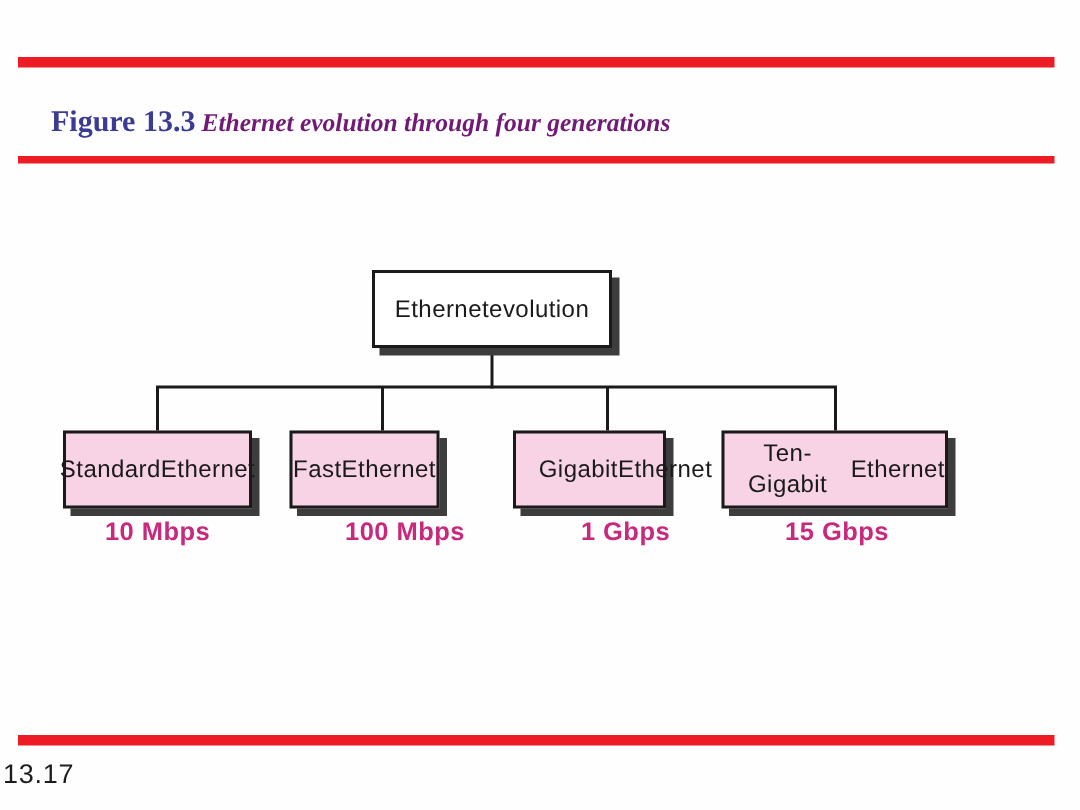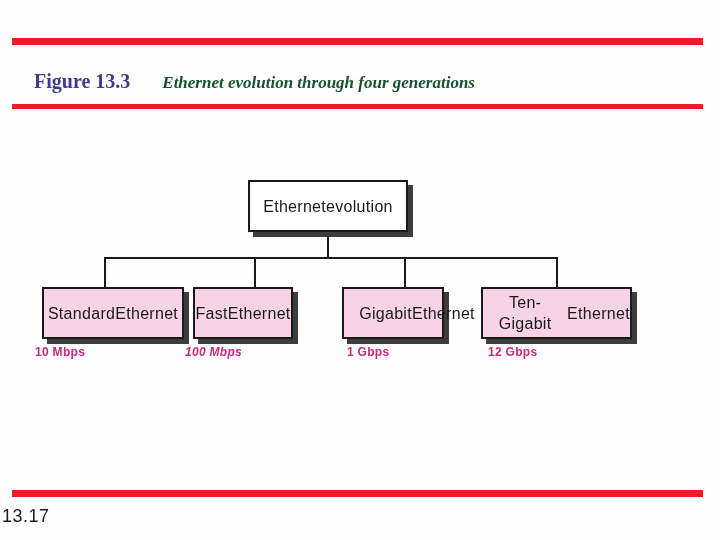--- a/index.html
+++ b/index.html
@@ -17,50 +17,50 @@
     font-family:"Liberation Sans",sans-serif;
     color:var(--ink);
   }
   .rule{position:absolute;left:12px;width:691px;background:var(--accent_red);}
   .rule.top{top:38px;height:7px;}
   .rule.mid{top:104px;height:5px;}
   .rule.bottom{top:490px;height:7px;}
 
   .title-row{
     position:absolute;left:34px;top:70px;
-    display:flex;align-items:baseline;gap:32px;white-space:nowrap;
+    display:flex;align-items:baseline;gap:4px;white-space:nowrap;
   }
   .figure-label{
     font-family:"Liberation Serif",serif;
     font-weight:bold;font-size:20px;color:var(--figure_blue);
   }
   .figure-caption{
     font-family:"Liberation Serif",serif;
-    font-weight:bold;font-style:italic;font-size:17px;color:#14532d;text-align:center;
+    font-weight:bold;font-style:italic;font-size:17px;color:#701a75;text-align:center;
   }
 
   .node{
     position:absolute;box-sizing:border-box;
     border:2px solid var(--ink);
     box-shadow:5px 5px 0 var(--shadow_gray);
     display:flex;flex-direction:row;justify-content:center;align-items:center;
     font-size:16px;line-height:21px;letter-spacing:0.3px;text-align:center;
   }
   .node.root{left:248px;top:180px;width:160px;height:52px;background:#ffffff;}
   .node.gen{top:287px;height:52px;background:var(--box_pink);}
   .node .line{display:block;}
 
   .conn{position:absolute;background:var(--ink);}
   .conn.v-root{left:327px;top:230px;width:2px;height:29px;}
   .conn.h-main{left:104px;top:257px;width:454px;height:2px;}
   .conn.stub{top:258px;width:2px;height:30px;}
 
   .speed{
     position:absolute;top:345px;width:140px;height:20px;
-    text-align:left;font-size:12px;font-weight:bold;
+    text-align:center;font-size:17px;font-weight:bold;
     color:var(--speed_pink);letter-spacing:0.3px;
   }
 
   .page-number{
     position:absolute;left:2px;top:506px;
     font-size:18px;color:#1c1c1c;letter-spacing:0.5px;
   }
 </style>
 </head>
 <body>
@@ -83,41 +83,41 @@
     <div class="conn stub" style="left:104px;"></div>
     <div class="conn stub" style="left:254px;"></div>
     <div class="conn stub" style="left:404px;"></div>
     <div class="conn stub" style="left:556px;"></div>
 
     <div class="node root">
       <span class="line">Ethernet</span>
       <span class="line">evolution</span>
     </div>
 
-    <div class="node gen" style="left:42px;width:142px;">
+    <div class="node gen" style="left:42px;width:126px;">
       <span class="line">Standard</span>
       <span class="line">Ethernet</span>
     </div>
     <div class="node gen" style="left:193px;width:100px;">
       <span class="line">Fast</span>
       <span class="line">Ethernet</span>
     </div>
     <div class="node gen" style="left:342px;width:102px;padding-left:48px;">
       <span class="line">Gigabit</span>
       <span class="line">Ethernet</span>
     </div>
     <div class="node gen" style="left:481px;width:151px;">
       <span class="line">Ten-Gigabit</span>
       <span class="line">Ethernet</span>
     </div>
 
     <div class="speed" style="left:35px;">10 Mbps</div>
-    <div class="speed" style="left:185px;font-style:italic;">100 Mbps</div>
+    <div class="speed" style="left:200px;">100 Mbps</div>
     <div class="speed" style="left:347px;">1 Gbps</div>
-    <div class="speed" style="left:488px;">12 Gbps</div>
+    <div class="speed" style="left:488px;">15 Gbps</div>
 
   </div>
 
   <div class="rule bottom"></div>
 
   <div class="page-number">13.17</div>
 
 </div>
 
 </body></html>

